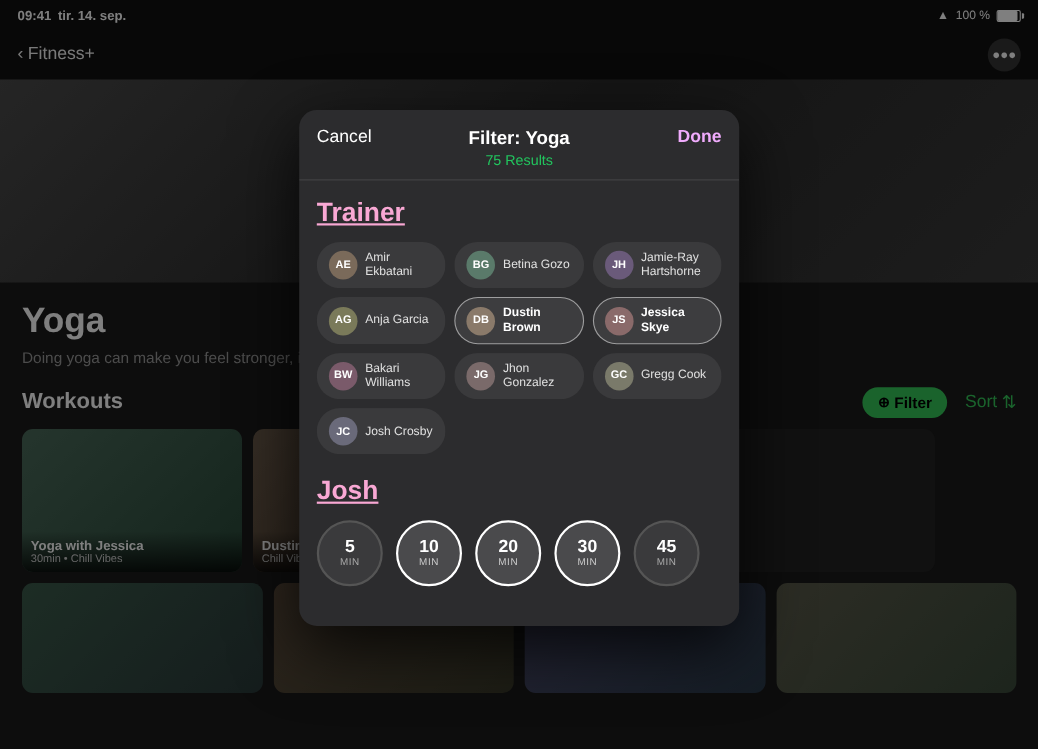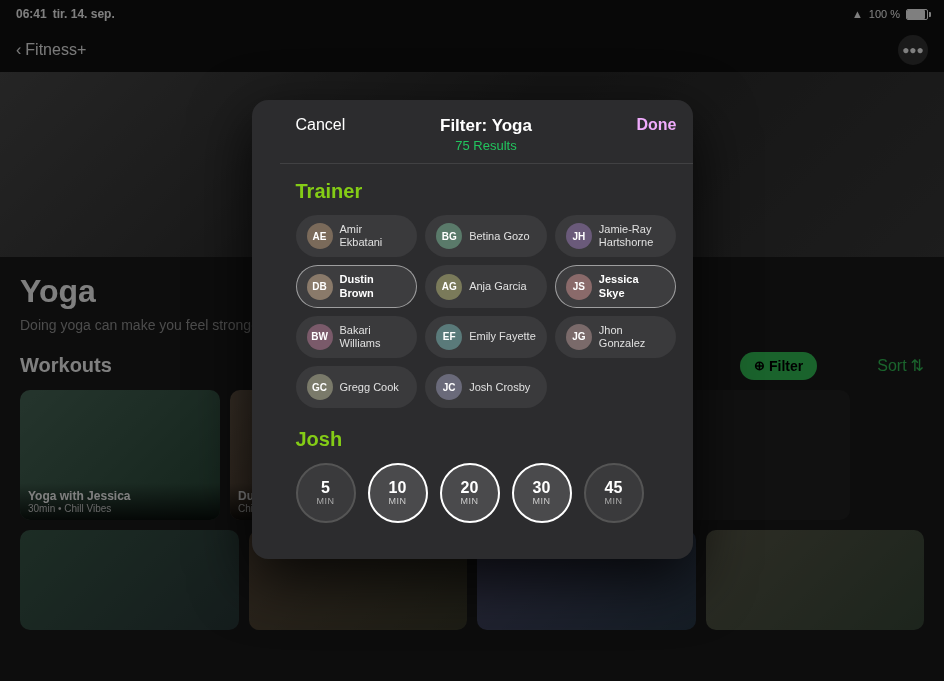--- a/index.html
+++ b/index.html
@@ -143,21 +143,20 @@
       color: #fff;
     }
     .sort-btn {
       display: flex;
       align-items: center;
       gap: 4px;
       color: #34c759;
       font-size: 16px;
       font-weight: 500;
       cursor: pointer;
-      margin-left: 44px;
     }
 
     
     .filter-btn {
       background: #34c759;
       color: #000;
       border: none;
       border-radius: 20px;
       padding: 6px 14px;
       font-size: 14px;
@@ -213,28 +212,27 @@
       background: rgba(0,0,0,0.5);
       z-index: 100;
       display: flex;
       align-items: flex-start;
       justify-content: center;
       padding-top: 100px;
     }
 
     
     .filter-modal {
-      width: 441px;
+      width: 400px;
       background: #2c2c2e;
       border-radius: 16px;
       overflow: hidden;
       max-height: 520px;
       overflow-y: auto;
       box-shadow: 0 20px 60px rgba(0,0,0,0.8);
-      padding-left: 28px;
     }
 
     
     .modal-header {
       padding: 16px 20px 10px;
       text-align: center;
       position: relative;
       border-bottom: 1px solid rgba(255,255,255,0.1);
     }
     .modal-cancel {
@@ -266,24 +264,25 @@
       margin-top: 2px;
     }
 
     
     .modal-body {
       padding: 16px;
     }
 
     
     .section-heading {
-      font-size: 20px;
+      font-size: 24px;
       font-weight: 700;
-      color: #84cc16;
+      color: #f9a8d4;
       margin-bottom: 12px;
+      text-decoration: underline;
     }
 
     
     .trainer-grid {
       display: grid;
       grid-template-columns: repeat(3, 1fr);
       gap: 8px;
       margin-bottom: 20px;
     }
     .trainer-chip {
@@ -425,21 +424,21 @@
     .wifi-icon {
       display: inline-block;
       font-size: 11px;
     }
   </style>
 </head>
 <body>
 
 <div class="status-bar">
   <div class="status-left">
-    <span>06:41</span>
+    <span>09:41</span>
     <span>tir. 14. sep.</span>
   </div>
   <div class="status-right">
     <span class="wifi-icon">▲</span>
     <span>100 %</span>
     <span class="battery-icon">
       <div class="battery-fill"></div>
     </span>
   </div>
 </div>
@@ -533,40 +532,36 @@
         </div>
         <div class="trainer-chip">
           <div class="trainer-avatar av-2">BG</div>
           <span class="trainer-name">Betina Gozo</span>
         </div>
         <div class="trainer-chip">
           <div class="trainer-avatar av-3">JH</div>
           <span class="trainer-name">Jamie-Ray Hartshorne</span>
         </div>
 
+        <div class="trainer-chip">
+          <div class="trainer-avatar av-4">AG</div>
+          <span class="trainer-name">Anja Garcia</span>
+        </div>
         <div class="trainer-chip active">
           <div class="trainer-avatar av-5" style="background:#8a7a6a;">DB</div>
           <span class="trainer-name">Dustin Brown</span>
         </div>
-        <div class="trainer-chip">
-          <div class="trainer-avatar av-4">AG</div>
-          <span class="trainer-name">Anja Garcia</span>
-        </div>
         <div class="trainer-chip active">
           <div class="trainer-avatar av-6" style="background:#8a6a6a;">JS</div>
           <span class="trainer-name">Jessica Skye</span>
         </div>
 
         <div class="trainer-chip">
           <div class="trainer-avatar av-7">BW</div>
           <span class="trainer-name">Bakari Williams</span>
-        </div>
-        <div class="trainer-chip">
-          <div class="trainer-avatar av-8">EF</div>
-          <span class="trainer-name">Emily Fayette</span>
         </div>
         <div class="trainer-chip">
           <div class="trainer-avatar av-9">JG</div>
           <span class="trainer-name">Jhon Gonzalez</span>
         </div>
 
         <div class="trainer-chip">
           <div class="trainer-avatar av-11">GC</div>
           <span class="trainer-name">Gregg Cook</span>
         </div>

